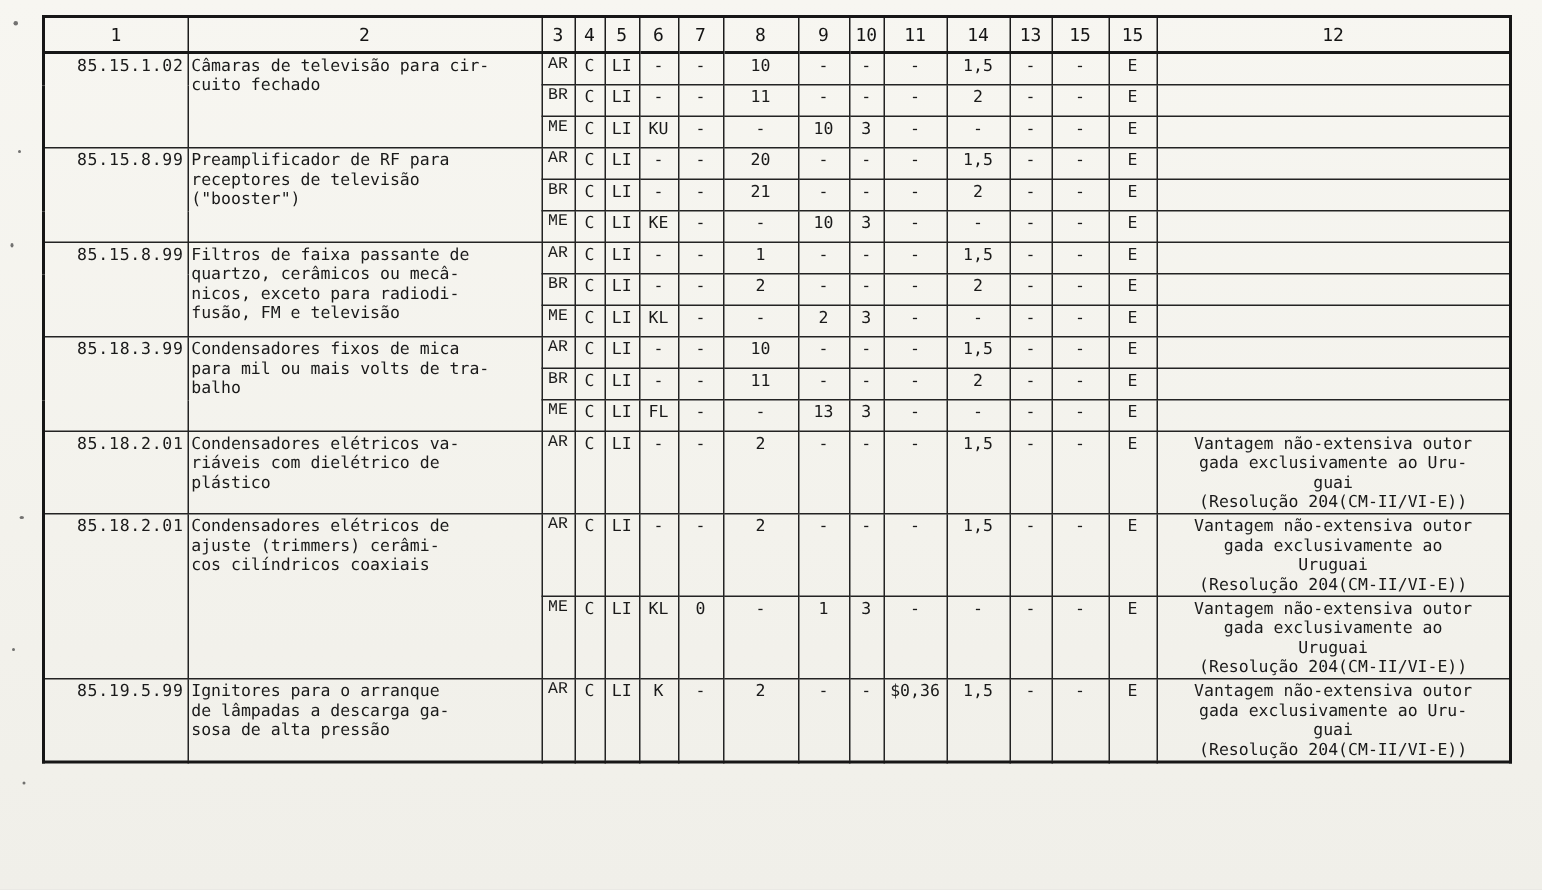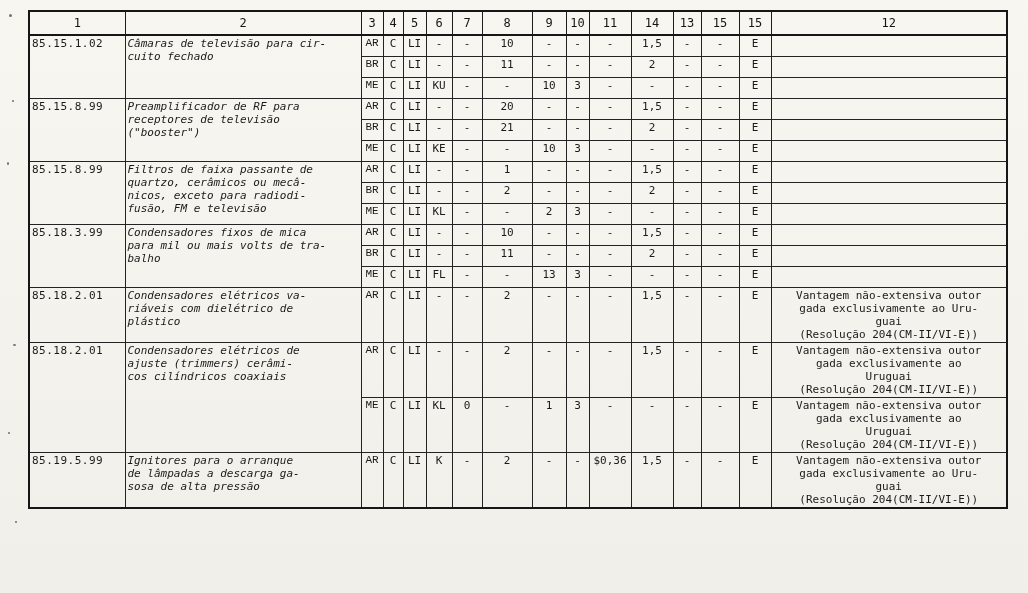--- a/index.html
+++ b/index.html
@@ -46,29 +46,28 @@
     font-size: 11px;
     line-height: 13px;
     padding: 1px 2px;
     vertical-align: top;
     overflow: hidden;
     color: #1a1a1a;
   }
   tr.sub td { height: 18px; }
   tr.group-start td { border-top: 1px solid #141414; }
   td.code-cell {
-    text-align: left;
+    text-align: right;
     padding: 2px 4px;
     letter-spacing: 0.5px;
   }
   td.description-cell {
     text-align: left;
     padding: 2px 4px;
     white-space: pre-line;
-    font-style: italic;
   }
   td.country-cell {
     text-align: center;
     padding: 1px 1px;
     font-family: Liberation Mono, monospace;
   }
   td.value-cell {
     text-align: center;
     padding: 1px 1px;
   }

